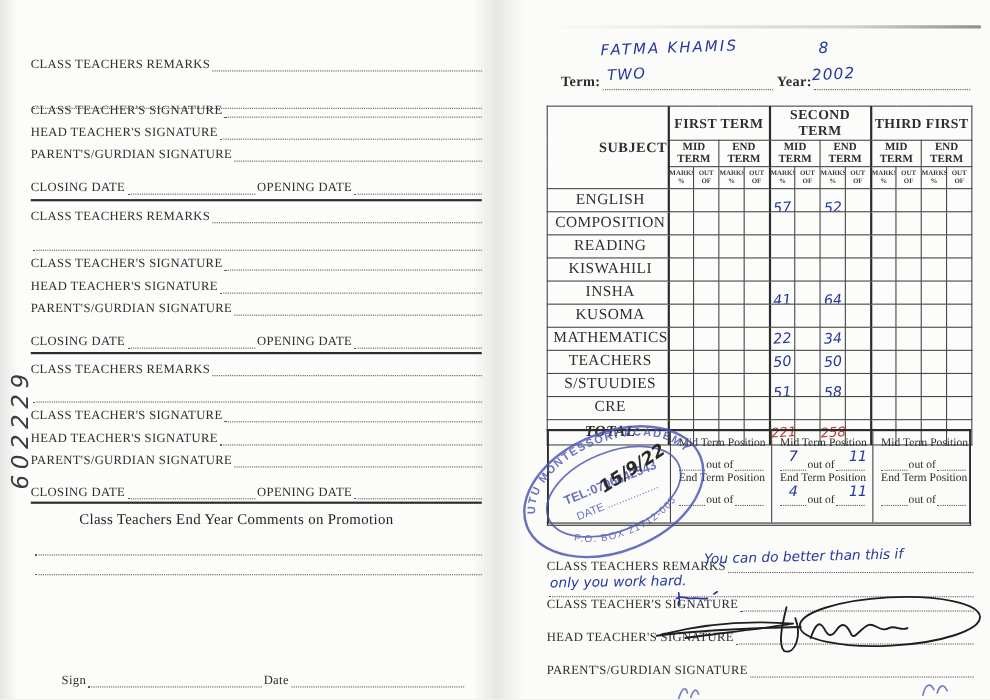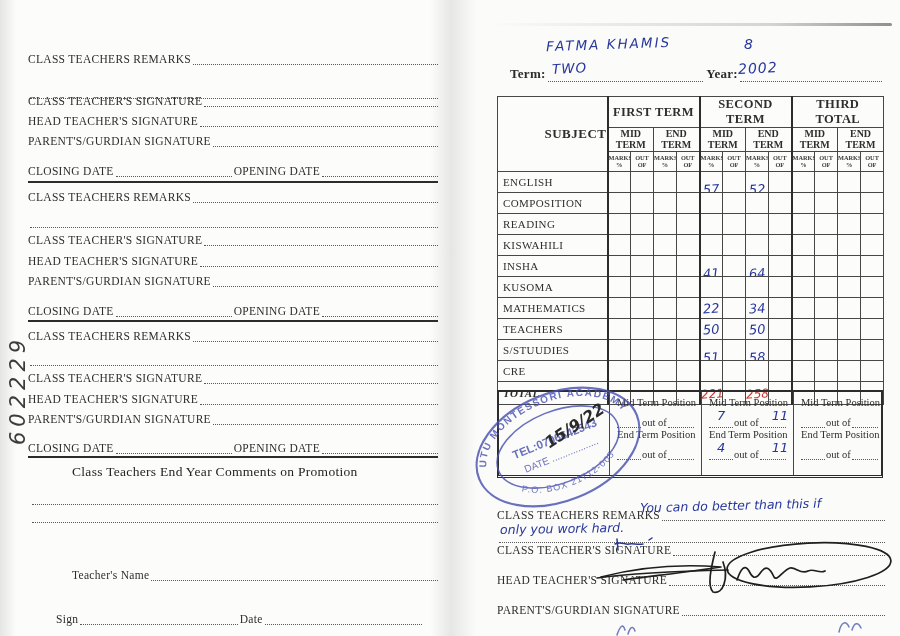--- a/index.html
+++ b/index.html
@@ -32,21 +32,21 @@
       letter-spacing:5px;color:#3c3c3c;}
 
   
   #marks-table{position:absolute;left:497px;top:96px;border-collapse:collapse;table-layout:fixed;
       width:386px;background:rgba(255,255,255,.4);}
   #marks-table th,#marks-table td{border:1px solid #474747;padding:0;overflow:hidden;}
   #marks-table .term{font-size:12.5px;font-weight:bold;letter-spacing:.4px;text-align:center;height:27px;}
   #marks-table .subj-head{font-size:13px;font-weight:bold;letter-spacing:.5px;text-align:right;padding-left:8px;}
   #marks-table .subterm{font-size:10px;font-weight:bold;text-align:center;height:23px;line-height:1.05;}
   #marks-table .subcol{font-size:6.3px;text-align:center;height:19px;line-height:1.1;color:#3a3a3a;}
-  #marks-table td.subject{font-size:11px;letter-spacing:.4px;padding-left:5px;height:20px;}
+  #marks-table td.subject{font-size:14px;letter-spacing:.4px;padding-left:5px;height:20px;text-align:center;}
   #marks-table td.cell{text-align:center;}
   #marks-table .grp{border-left:2px solid #2c2c2c;}
   #marks-table .subjr{border-right:2px solid #2c2c2c;}
   #marks-table tr.total td{height:22px;}
   .mark{display:inline-block;font-family:"DejaVu Sans",sans-serif;font-style:italic;
         font-size:13px;color:#27379e;transform:rotate(-4deg);}
   .mark.down{transform:translateY(7px) rotate(-4deg);}
   .mark.red{color:#c0372f;font-size:12px;}
 
   
@@ -150,24 +150,20 @@
       <div class="rule" style="left: 28px; top: 181px; width: 410px;"></div>
       <div class="rule" style="left: 28px; top: 320px; width: 410px;"></div>
       <div class="rule" style="left: 28px; top: 456px; width: 410px;"></div>
       <div class="title" style="left: 72px; top: 464px;">Class Teachers End Year Comments on Promotion</div>
       <div class="lline" style="left: 30px; top: 490px; width: 408px;">
         <span class="dots"></span>
       </div>
       <div class="lline" style="left: 30px; top: 508px; width: 408px;">
         <span class="dots"></span>
       </div>
-      <div class="lline" style="left: 72px; top: 566px; width: 366px;">
-        <span class="plabel">Teacher's Name</span>
-        <span class="dots"></span>
-      </div>
       <div class="lline" style="left: 56px; top: 610px; width: 366px; text-align: right;">
         <span class="plabel">Sign</span>
         <span class="dots" style="max-width: 178px;"></span>
         <span class="plabel" style="margin-left: 2px;">Date</span>
         <span class="dots"></span>
       </div>
     </div>
 
   <div class="margin-note hand">602229</div>
 
@@ -199,21 +195,21 @@
         <col style="width: 23px;">
         <col style="width: 23px;">
         <col style="width: 23px;">
         <col style="width: 23px;">
       </colgroup>
       <thead>
         <tr>
           <th class="subj-head subjr" rowspan="3">SUBJECT</th>
           <th class="term grp" colspan="4">FIRST TERM</th>
           <th class="term grp" colspan="4">SECOND TERM</th>
-          <th class="term grp" colspan="4">THIRD TOTAL</th>
+          <th class="term grp" colspan="4">THIRD FIRST</th>
         </tr>
         <tr>
           <th class="subterm grp" colspan="2">MID TERM</th>
           <th class="subterm" colspan="2">END TERM</th>
           <th class="subterm grp" colspan="2">MID TERM</th>
           <th class="subterm" colspan="2">END TERM</th>
           <th class="subterm grp" colspan="2">MID TERM</th>
           <th class="subterm" colspan="2">END TERM</th>
         </tr>
         <tr>

